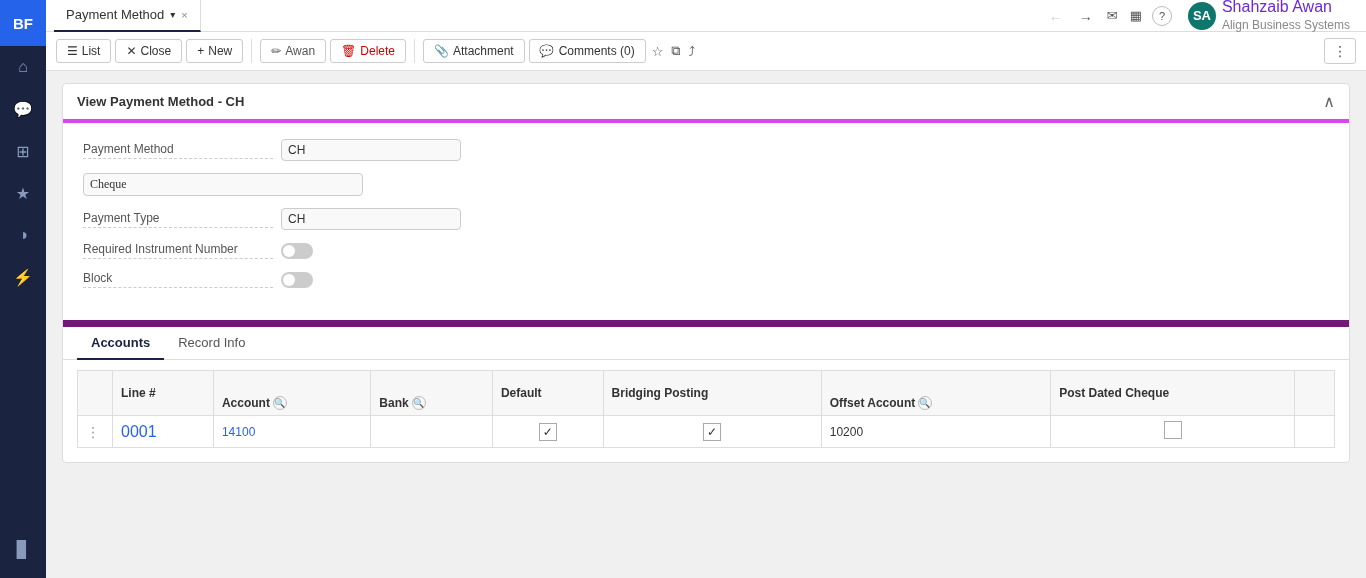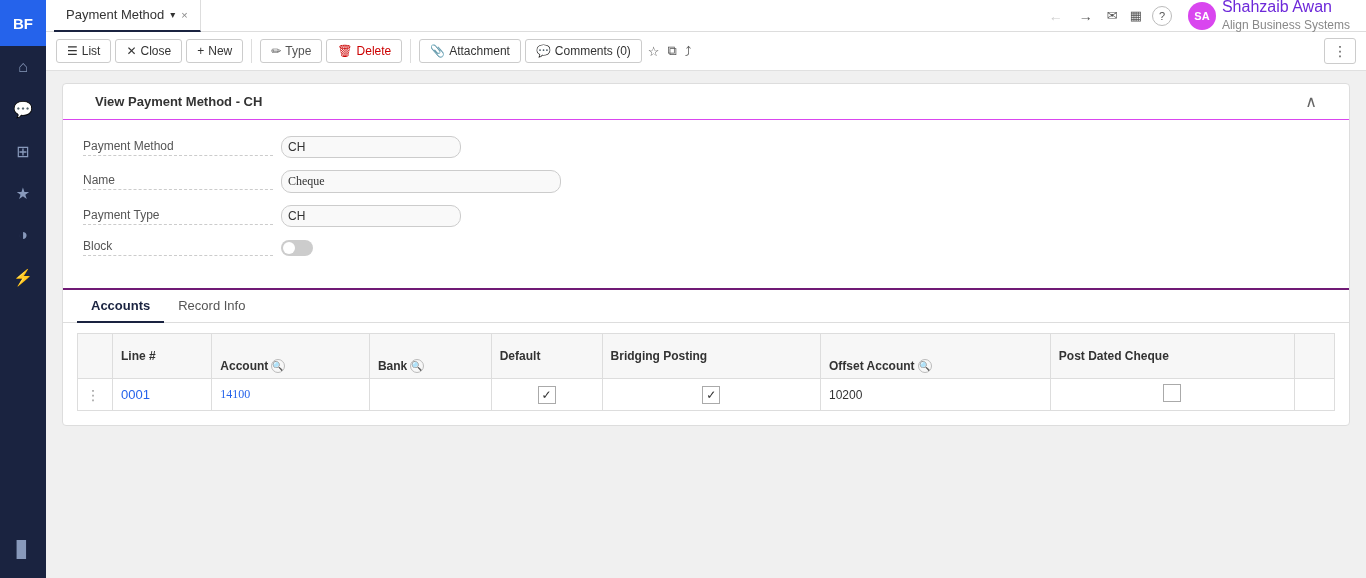--- a/index.html
+++ b/index.html
@@ -76,23 +76,23 @@
     .nav-btn {
       background: none; border: none; cursor: pointer; color: #555; font-size: 14px; padding: 2px 4px;
     }
     .nav-btn:disabled { color: #ccc; cursor: default; }
     .user-area {
       display: flex; align-items: center; gap: 6px;
       padding: 0 8px;
     }
     .user-avatar {
       width: 28px; height: 28px; border-radius: 50%;
-      background: #d946ef;
+      background: #0f766e;
       display: flex; align-items: center; justify-content: center;
-      font-size: 11px; color: #fff; font-weight: bold;
+      font-size: 13px; color: #fff; font-weight: bold;
     }
     .user-info { line-height: 1.3; }
     .user-name { font-size: 16px; font-weight: normal; color: #6d28d9; }
     .user-company { font-size: 12px; color: #888; }
 
     
     .toolbar {
       background: #fff;
       border-bottom: 1px solid #e0e0e0;
       display: flex; align-items: center;
@@ -130,22 +130,22 @@
 
     
     .form-card {
       background: #fff;
       border: 1px solid #ddd;
       border-radius: 4px;
       padding: 0;
     }
     .form-card-header {
       display: flex; align-items: center; justify-content: space-between;
-      padding: 8px 32px;
-      border-bottom: 1px solid #d946ef;
+      padding: 8px 14px;
+      border-bottom: 4px solid #d946ef;
       font-weight: 600; font-size: 13px; color: #333;
     }
     .collapse-btn {
       background: none; border: none; cursor: pointer; font-size: 16px; color: #666;
     }
     .form-body {
       padding: 16px 20px;
     }
     .form-row {
       display: flex; align-items: center;
@@ -154,21 +154,21 @@
     }
     .form-label {
       width: 190px;
       font-size: 12px; color: #555;
       flex-shrink: 0;
       border-bottom: 1px dashed #ccc;
       padding-bottom: 2px;
     }
     .form-input {
       border: 1px solid #ccc;
-      border-radius: 10px;
+      border-radius: 4px;
       padding: 3px 6px;
       font-size: 12px;
       color: #333;
       background: #fff;
       width: 180px;
     }
     .form-input-wide {
       width: 280px;
       font-family: Liberation Serif, serif;
     }
@@ -185,21 +185,21 @@
       position: absolute;
       width: 12px; height: 12px;
       background: #fff;
       border-radius: 50%;
       top: 2px; left: 2px;
       transition: left 0.2s;
     }
 
     
     .tab-section {
-      border-top: 2px solid #701a75;
+      border-top: 7px solid #701a75;
       margin-top: 4px;
     }
     .tab-nav {
       display: flex; padding: 0 14px;
       border-bottom: 1px solid #ddd;
       gap: 0;
     }
     .tab-nav-item {
       padding: 8px 14px;
       font-size: 13px;
@@ -231,22 +231,22 @@
       font-weight: 600;
       color: #333;
       white-space: nowrap;
     }
     .grid-table td {
       border: 1px solid #ddd;
       padding: 5px 8px;
       color: #333;
       vertical-align: middle;
     }
-    .line-num { color: #2563eb; font-size: 13px; margin-top: 44px; }
-    .account-link { color: #2563eb; font-family: Liberation Serif, serif; }
+    .line-num { color: #2563eb; font-size: 16px; margin-top: 44px; }
+    .account-link { color: #2563eb; }
     .checkbox-cell {
       width: 18px; height: 18px;
       border: 1px solid #aaa;
       display: inline-flex; align-items: center; justify-content: center;
       background: #fff;
     }
     .checkbox-checked::after {
       content: '✓';
       font-size: 12px;
       color: #333;
@@ -313,21 +313,21 @@
       <span>✕</span>
       <span>Close</span>
     </button>
     <button class="btn btn-new">
       <span>+</span>
       <span>New</span>
     </button>
     <div class="btn-separator"></div>
     <button class="btn btn-primary">
       <span>✏</span>
-      <span>Type</span>
+      <span>Awan</span>
     </button>
     <button class="btn btn-danger">
       <span>🗑</span>
       <span>Delete</span>
     </button>
     <div class="btn-separator"></div>
     <button class="btn">
       <span>📎</span>
       <span>Attachment</span>
     </button>
@@ -351,26 +351,29 @@
         <span>View Payment Method - CH</span>
         <button class="collapse-btn">∧</button>
       </div>
 
       <div class="form-body">
         <div class="form-row">
           <span class="form-label">Payment Method</span>
           <input class="form-input" type="text" value="CH" readonly="" style="background: rgb(249, 249, 249);">
         </div>
         <div class="form-row">
-          <span class="form-label">Name</span>
           <input class="form-input form-input-wide" type="text" value="Cheque" readonly="" style="background: rgb(249, 249, 249);">
         </div>
         <div class="form-row">
           <span class="form-label">Payment Type</span>
           <input class="form-input" type="text" value="CH" readonly="" style="background: rgb(249, 249, 249);">
+        </div>
+        <div class="form-row">
+          <span class="form-label">Required Instrument Number</span>
+          <div class="toggle"></div>
         </div>
         <div class="form-row">
           <span class="form-label">Block</span>
           <div class="toggle"></div>
         </div>
       </div>
 
       <div class="tab-section">
         <div class="tab-nav">
           <div class="tab-nav-item active">Accounts</div>

